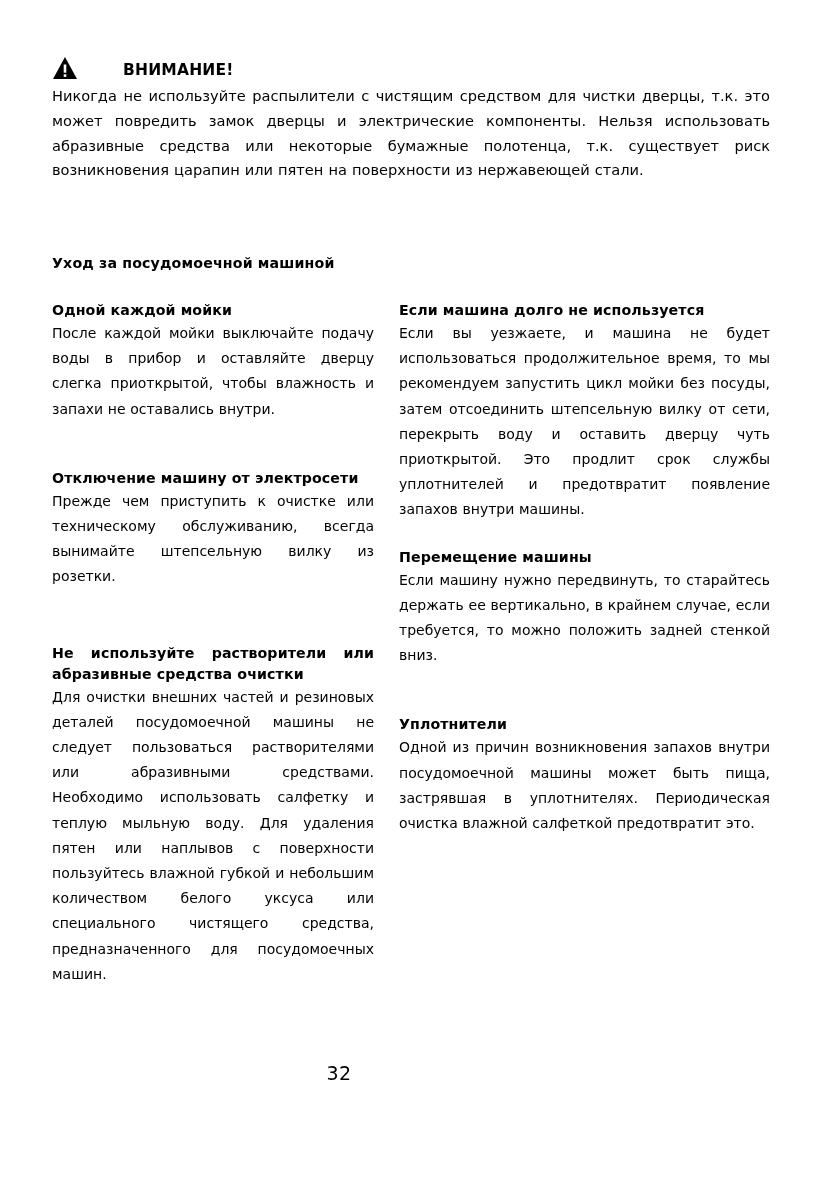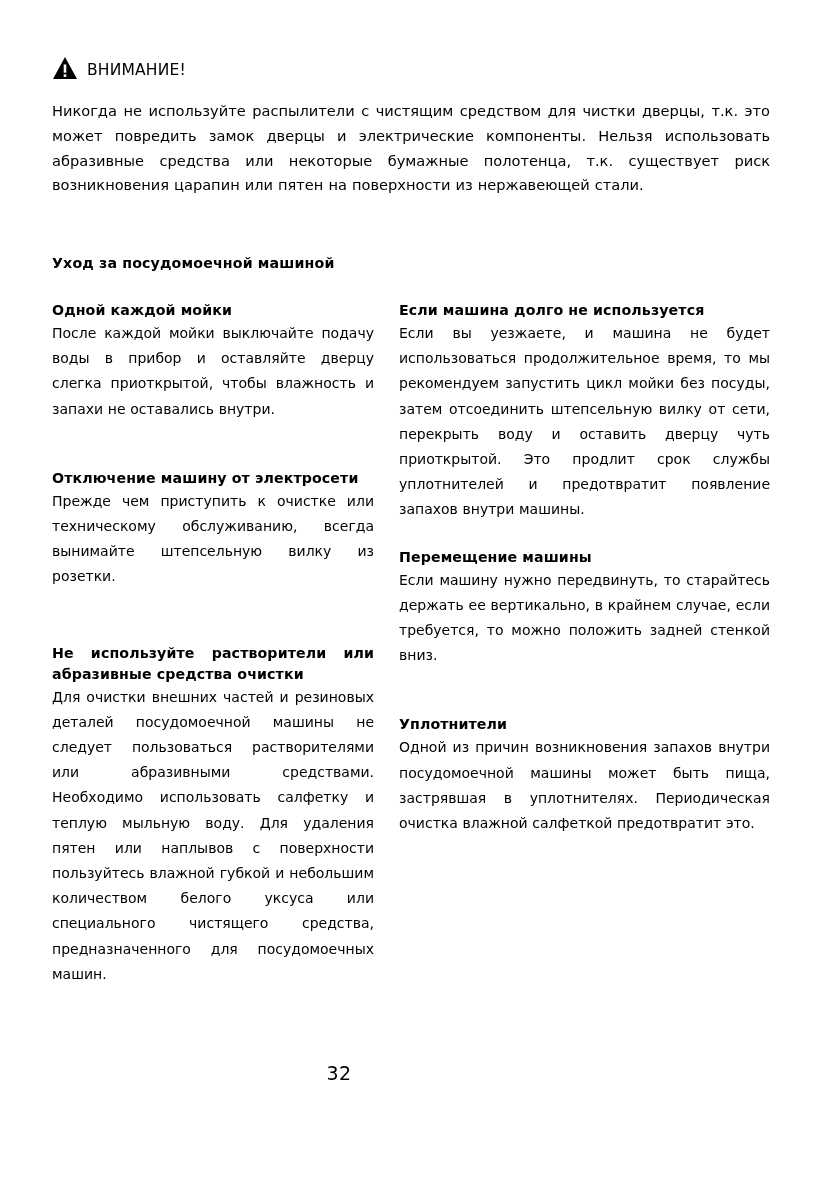--- a/index.html
+++ b/index.html
@@ -38,27 +38,28 @@
     height: 30px;
   }
   .warn-icon {
     display: block;
     width: 26px;
     height: 24px;
     flex: 0 0 auto;
   }
   .warning-title {
     font-size: 15.5px;
-    font-weight: normal;
+    font-weight: bold;
     letter-spacing: 0.2px;
     line-height: 1;
     padding-bottom: 2px;
+    margin-left: 36px;
   }
   .warning-text {
-    margin-top: 19px;
+    margin-top: 4px;
     font-size: 14.6px;
     line-height: 24.8px;
     text-align: justify;
     text-align-last: left;
     word-spacing: 0.4px;
   }
 
   
   .section-title {
     position: absolute;

